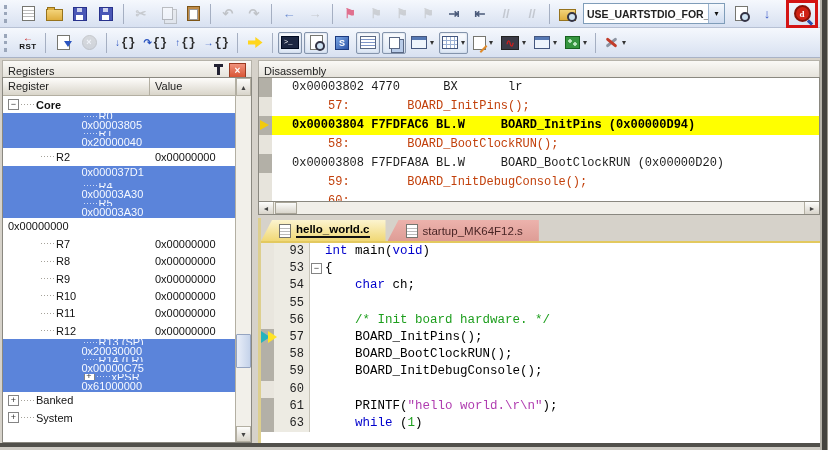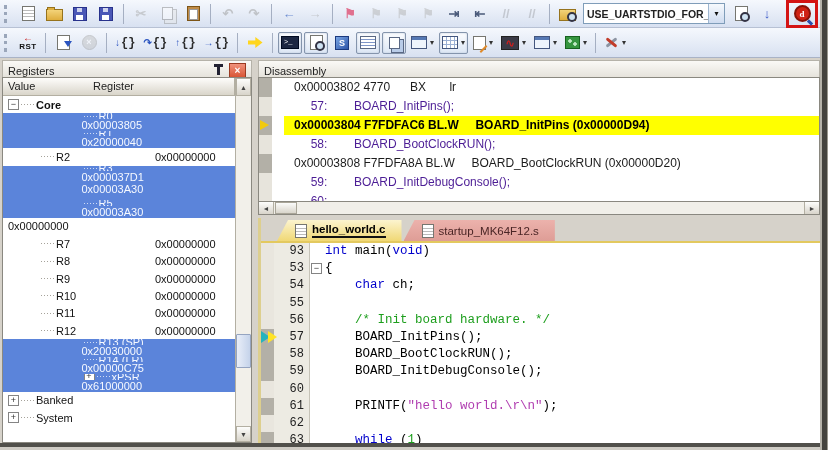--- a/index.html
+++ b/index.html
@@ -112,31 +112,31 @@
   .vthumb{position:absolute;left:0;width:100%;top:72%;height:34px;background:linear-gradient(90deg,#e9eef8,#c5d3ea);
           border:1px solid #95a4c0;box-sizing:border-box;border-radius:1px;}
   
   #disasm{position:absolute;left:258px;top:60px;width:562px;height:155px;}
   #distitle{left:0;top:0;width:562px;}
   .dbody{position:absolute;left:0;top:17px;width:562px;height:124px;background:#fff;border:1px solid #8a8880;border-bottom:none;box-sizing:border-box;overflow:hidden;}
   .dline{display:flex;height:19px;}
   .dmargin{width:13px;flex:none;background:#e7e4dc;position:relative;}
   .dmargin.blk{background:#b3b0a7;}
   .pc-arrow{position:absolute;left:1px;top:4px;width:0;height:0;border:5px solid transparent;border-left:9px solid #f2ca0f;}
-  .dtext{flex:1;font-family:Liberation Sans, sans-serif;font-size:12px;line-height:19px;white-space:pre;padding-left:10px;color:#1c1c1c;margin-left:12px;}
-  .dline.src .dtext{color:#4c1d95;}
+  .dtext{flex:1;font-family:Liberation Mono, monospace;font-size:12px;line-height:19px;white-space:pre;padding-left:20px;color:#1c1c1c;}
+  .dline.src .dtext{color:#c2410c;}
   .dline.cur .dtext{background:#ffff00;color:#000;font-weight:bold;}
   .hscroll{position:absolute;left:0;top:141px;width:562px;height:14px;background:#f1efe9;border:1px solid #8a8880;box-sizing:border-box;display:flex;align-items:stretch;}
   .hbtn{width:14px;background:linear-gradient(#fdfdfc,#d8d4ca);border-right:1px solid #b3afa2;font-size:7px;color:#444;
         display:flex;align-items:center;justify-content:center;}
   .hbtn.right{border-right:none;border-left:1px solid #b3afa2;margin-left:auto;}
   .hthumb{width:22px;background:linear-gradient(#fbfbfa,#d9d5cb);border:1px solid #a9a598;margin:0 0 0 1px;box-sizing:border-box;}
   
   #editor{position:absolute;left:258px;top:218px;width:562px;height:225px;border-left:3px solid #ddcf8e;box-sizing:border-box;}
-  #tabbar{height:23px;display:flex;align-items:flex-end;padding-left:16px;border-bottom:2px solid #e3c95f;box-sizing:content-box;text-align:center;}
+  #tabbar{height:23px;display:flex;align-items:flex-end;padding-left:0;border-bottom:2px solid #e3c95f;box-sizing:content-box;text-align:center;}
   .tab{height:21px;display:flex;align-items:center;gap:5px;padding:0 16px 0 18px;clip-path:polygon(11px 0,100% 0,100% 100%,0 100%);margin-right:2px;}
   .tab.act{background:linear-gradient(#fcf4cf,#f0d875);}
   .tab:not(.act){background:linear-gradient(#ecb2ac,#de9d96);}
   .tlabel{font-size:11.5px;color:#4a2525;}
   .tlabel.act{font-weight:bold;color:#000;border-bottom:2px solid #111;padding-bottom:1px;}
   .tabdoc{width:10px;height:12px;flex:none;}
   #elines{height:200px;background:#fff;overflow:hidden;}
   .eline{display:flex;height:17.2px;}
   .emargin{width:13px;flex:none;background:#e9e6de;position:relative;overflow:visible;}
   .emargin.blk{background:#b3b0a7;}
@@ -347,22 +347,22 @@
   <div id="registers">
     <div id="regtitle" class="ptitle">
       <span>Registers</span>
       <span class="ptspace"></span>
       <span class="pin"></span>
       <span class="closebtn">×</span>
     </div>
     <div class="rtable">
       <div class="rcols">
         <div class="rhead">
+          <div class="hcell c1">Register</div>
           <div class="hcell c2">Value</div>
-          <div class="hcell c1">Register</div>
         </div>
         <div class="rrowswrap" id="reg-rows">
             <div class="rrow">
               <div class="rname lv0">
                 <span class="expbox">−</span>
                 <span class="branch"></span>
                 <span class="b">Core</span>
               </div>
               <div class="rval"></div>
             </div>
@@ -381,27 +381,27 @@
               <div class="rval">0x20000040</div>
             </div>
             <div class="rrow">
               <div class="rname lv1">
                 <span class="branch"></span>
                 <span>R2</span>
               </div>
               <div class="rval">0x00000000</div>
             </div>
             <div class="rrow sel">
-              <div class="rname lv1">
-                <span class="branch"></span>
-                <span>R3</span>
-              </div>
               <div class="rval">0x000037D1</div>
             </div>
             <div class="rrow sel">
+              <div class="rname lv1">
+                <span class="branch"></span>
+                <span>R4</span>
+              </div>
               <div class="rval">0x00003A30</div>
             </div>
             <div class="rrow sel">
               <div class="rname lv1">
                 <span class="branch"></span>
                 <span>R5</span>
               </div>
               <div class="rval">0x00003A30</div>
             </div>
             <div class="rrow">
@@ -615,26 +615,20 @@
           <div class="efold"></div>
           <div class="ecode"></div>
         </div>
         <div class="eline">
           <div class="emargin blk"></div>
           <div class="enum">61</div>
           <div class="efold"></div>
           <div class="ecode"><span class="tk-p">    PRINTF(</span><span class="tk-st">"hello world.\r\n"</span><span class="tk-p">);</span></div>
         </div>
         <div class="eline">
-          <div class="emargin"></div>
-          <div class="enum">62</div>
-          <div class="efold"></div>
-          <div class="ecode"></div>
-        </div>
-        <div class="eline">
           <div class="emargin blk"></div>
           <div class="enum">63</div>
           <div class="efold"></div>
           <div class="ecode"><span class="tk-p">    </span><span class="tk-kw">while</span><span class="tk-p"> (</span><span class="tk-nm">1</span><span class="tk-p">)</span></div>
         </div>
       </div>
   </div>
 
   <div id="vsplit"></div>
   <div id="hsplit"></div>

